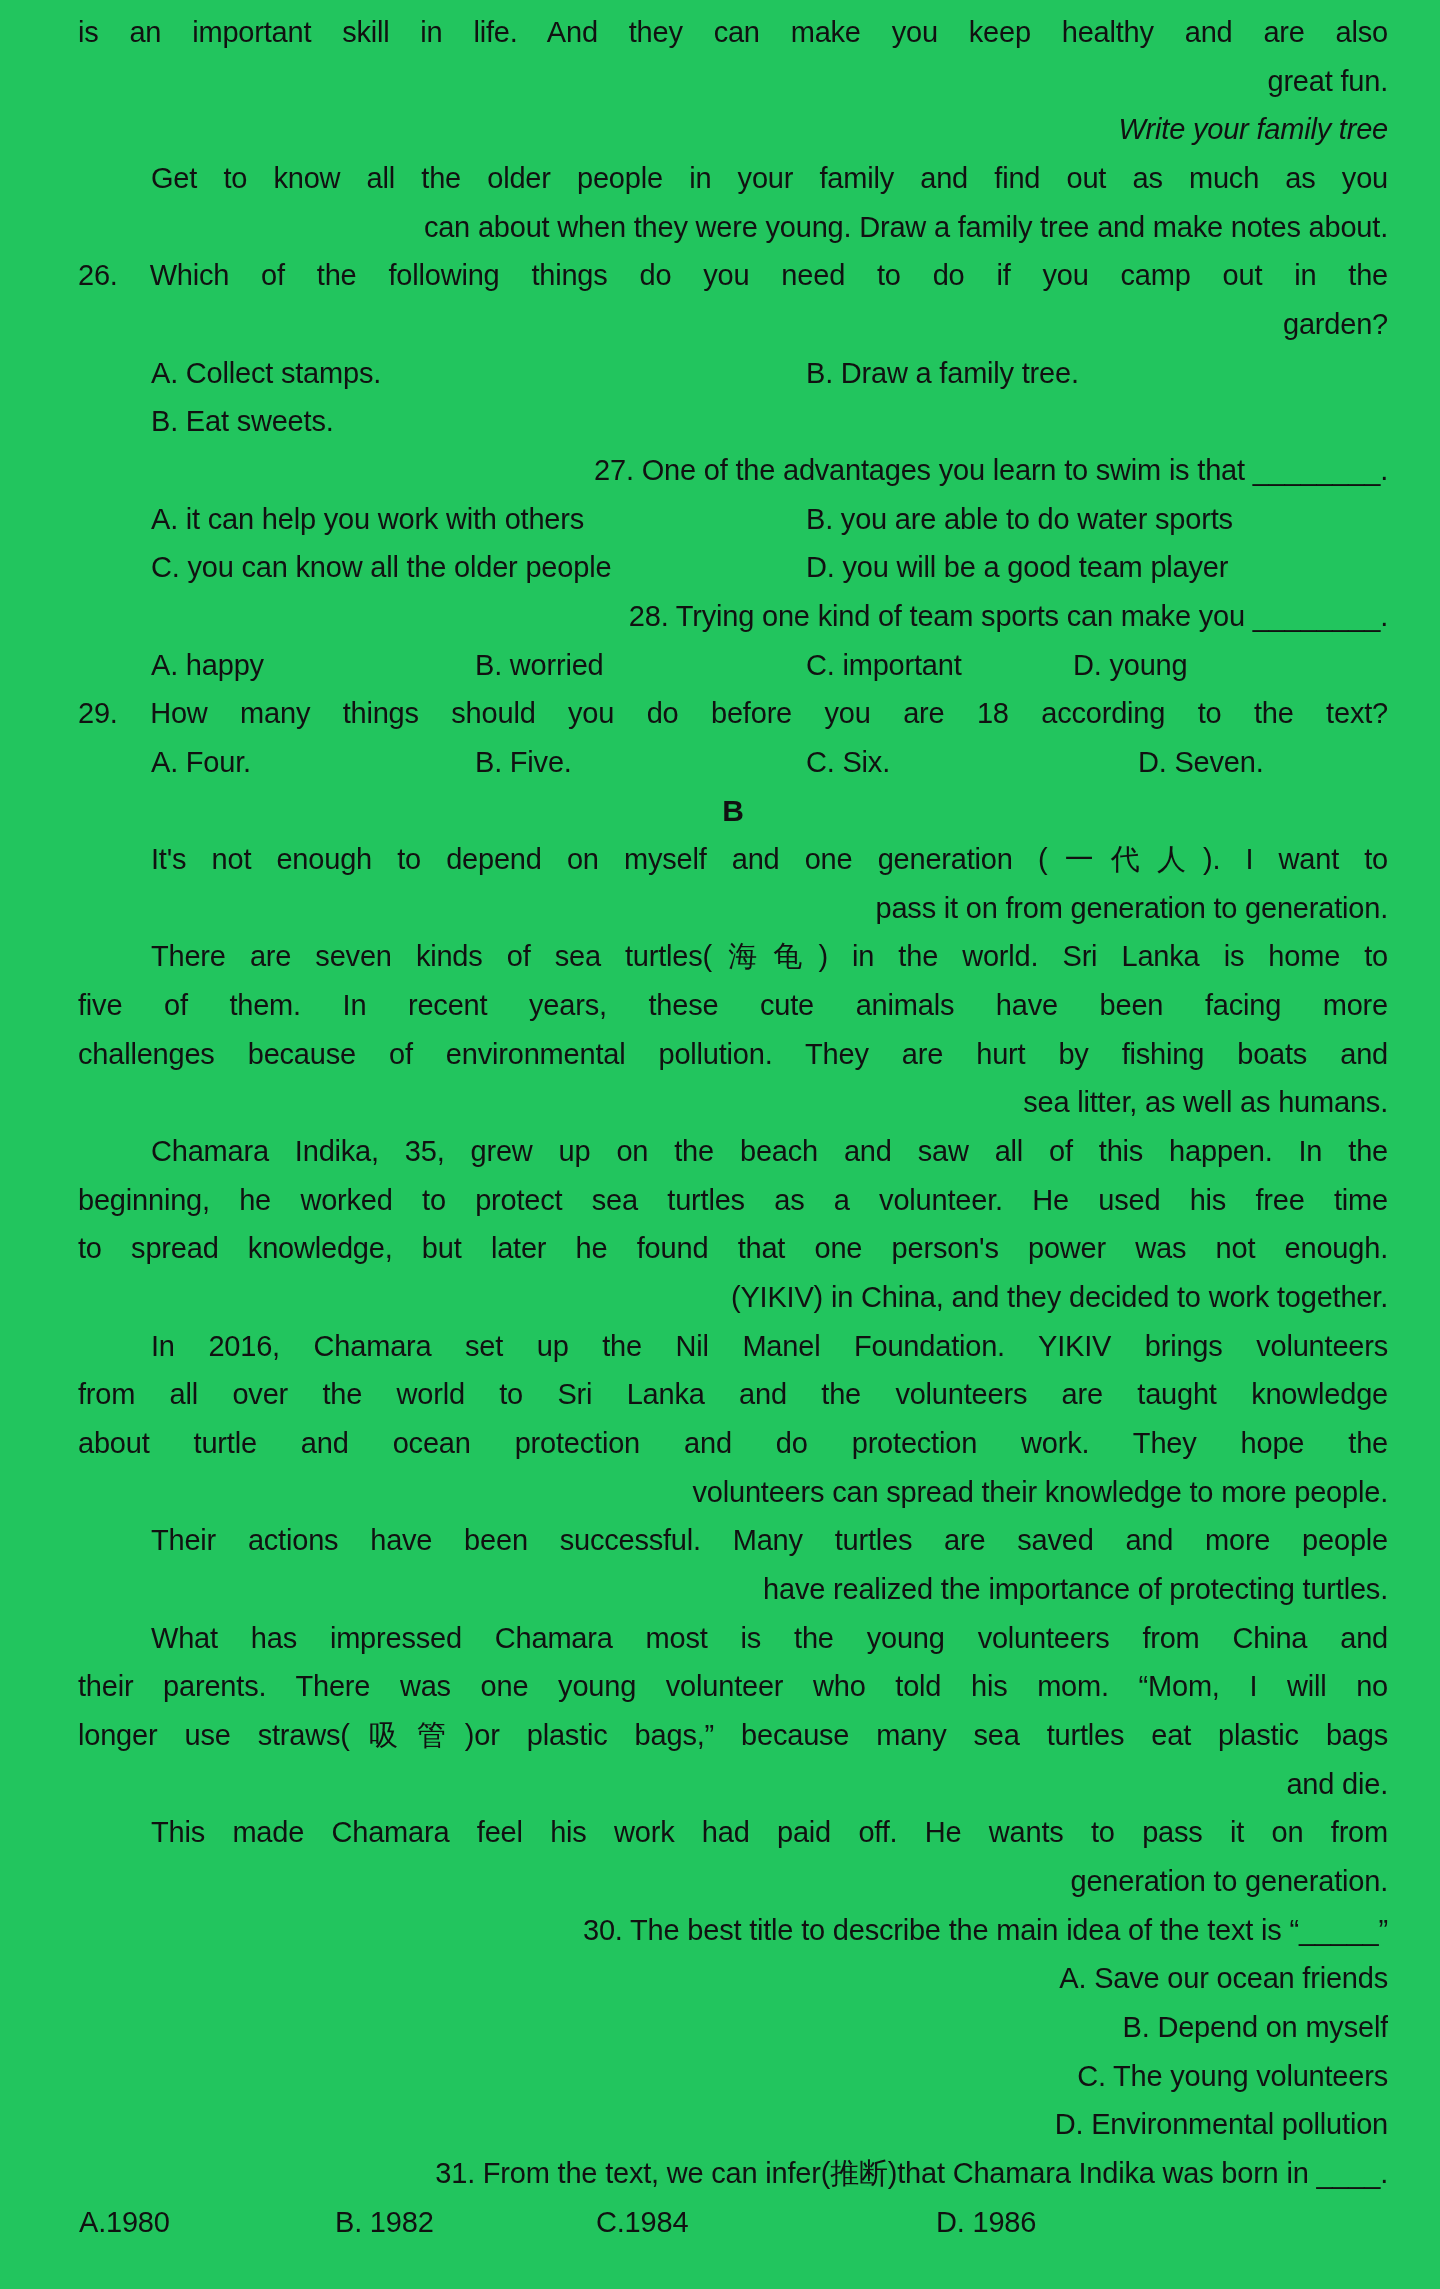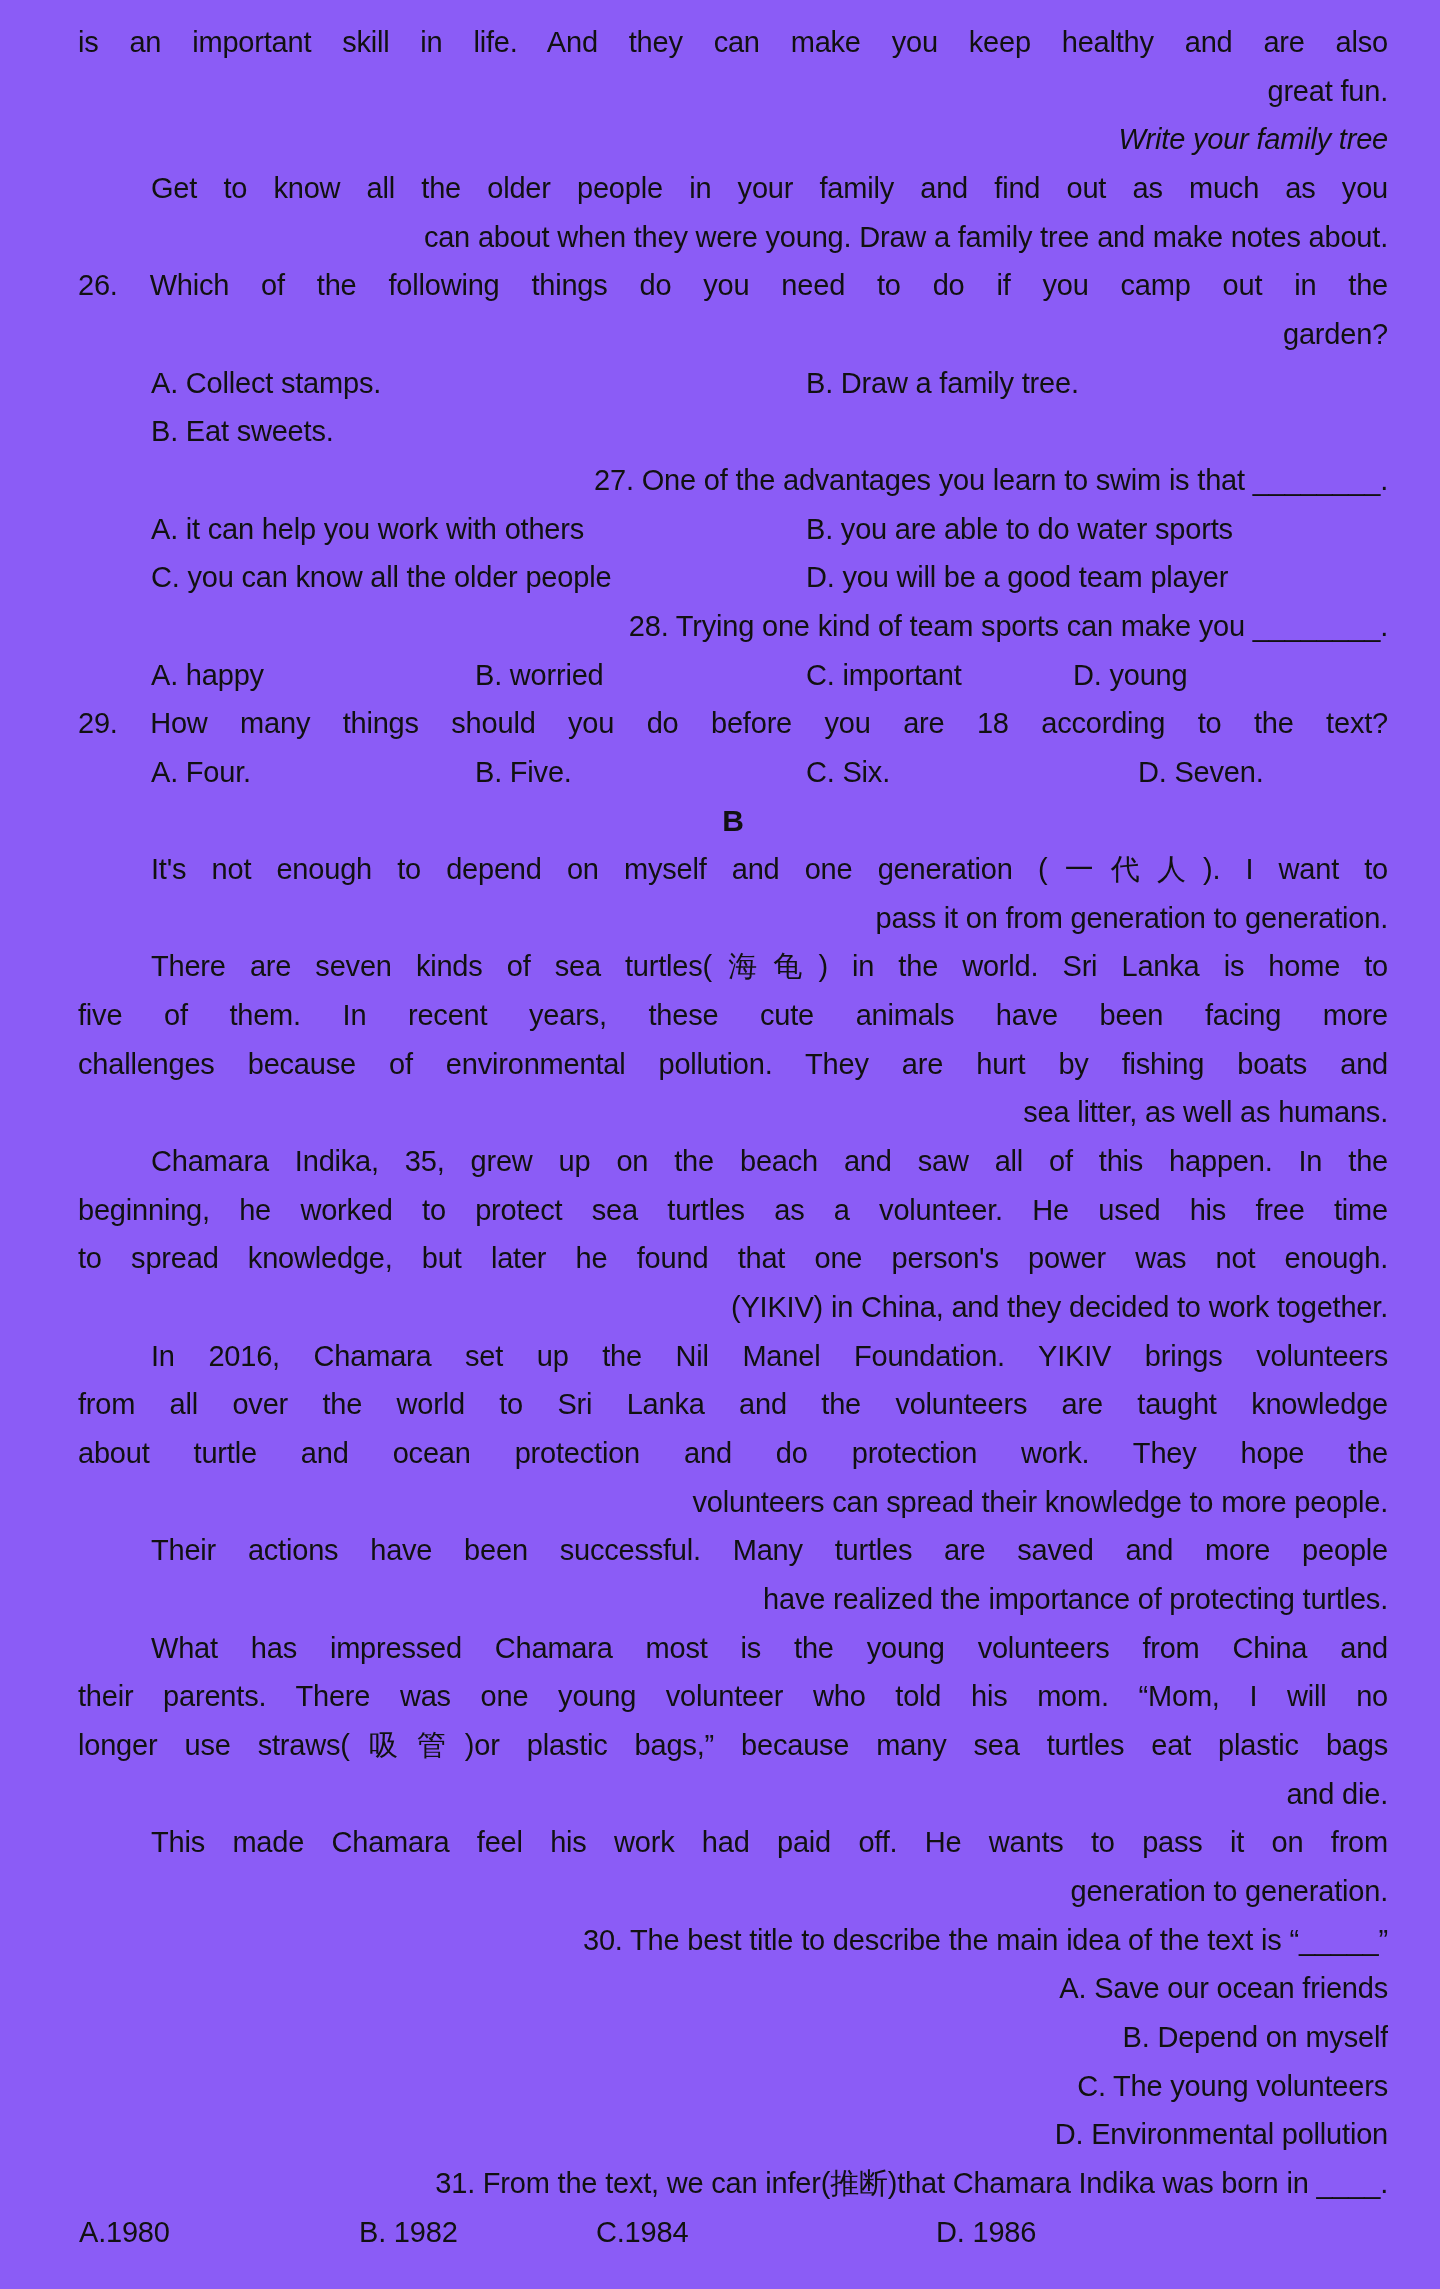--- a/index.html
+++ b/index.html
@@ -1,25 +1,25 @@
 <!DOCTYPE html>
 <html><head>
 <meta charset="utf-8">
 <style>
   html,body{margin:0;padding:0;background:#ffffff;}
   body{width:1440px;height:2289px;overflow:hidden;}
   .doc{
     box-sizing:border-box;
     width:1440px;height:2289px;
-    padding:18px 52px 0 78px;
+    padding:8px 52px 0 78px;
     font-family:"Liberation Sans","DejaVu Sans",sans-serif;
     font-size:29px;
     letter-spacing:-0.2px;
     color:#111111;
-    background:#8b5cf6;
+    background:#22c55e;
   }
   .line{
     position:relative;
     height:48.66px;
     line-height:48.66px;
     overflow:hidden;
     text-align:right;
   }
   .j{text-align:justify;text-align-last:justify;}
   .ind{text-indent:73px;}
@@ -31,21 +31,21 @@
   .cols2  .opt:nth-child(2){left:728px;}
   .cols4a .opt:nth-child(1){left:73px;}
   .cols4a .opt:nth-child(2){left:397px;}
   .cols4a .opt:nth-child(3){left:728px;}
   .cols4a .opt:nth-child(4){left:995px;}
   .cols4b .opt:nth-child(1){left:73px;}
   .cols4b .opt:nth-child(2){left:397px;}
   .cols4b .opt:nth-child(3){left:728px;}
   .cols4b .opt:nth-child(4){left:1060px;}
   .cols4c .opt:nth-child(1){left:1px;}
-  .cols4c .opt:nth-child(2){left:281px;}
+  .cols4c .opt:nth-child(2){left:257px;}
   .cols4c .opt:nth-child(3){left:518px;}
   .cols4c .opt:nth-child(4){left:858px;}
 </style>
 </head>
 <body>
 
 <div class="doc">
   <div>
       <div class="line j">is an important skill in life. And they can make you keep healthy and are also</div>
       <div class="line">great fun.</div>

